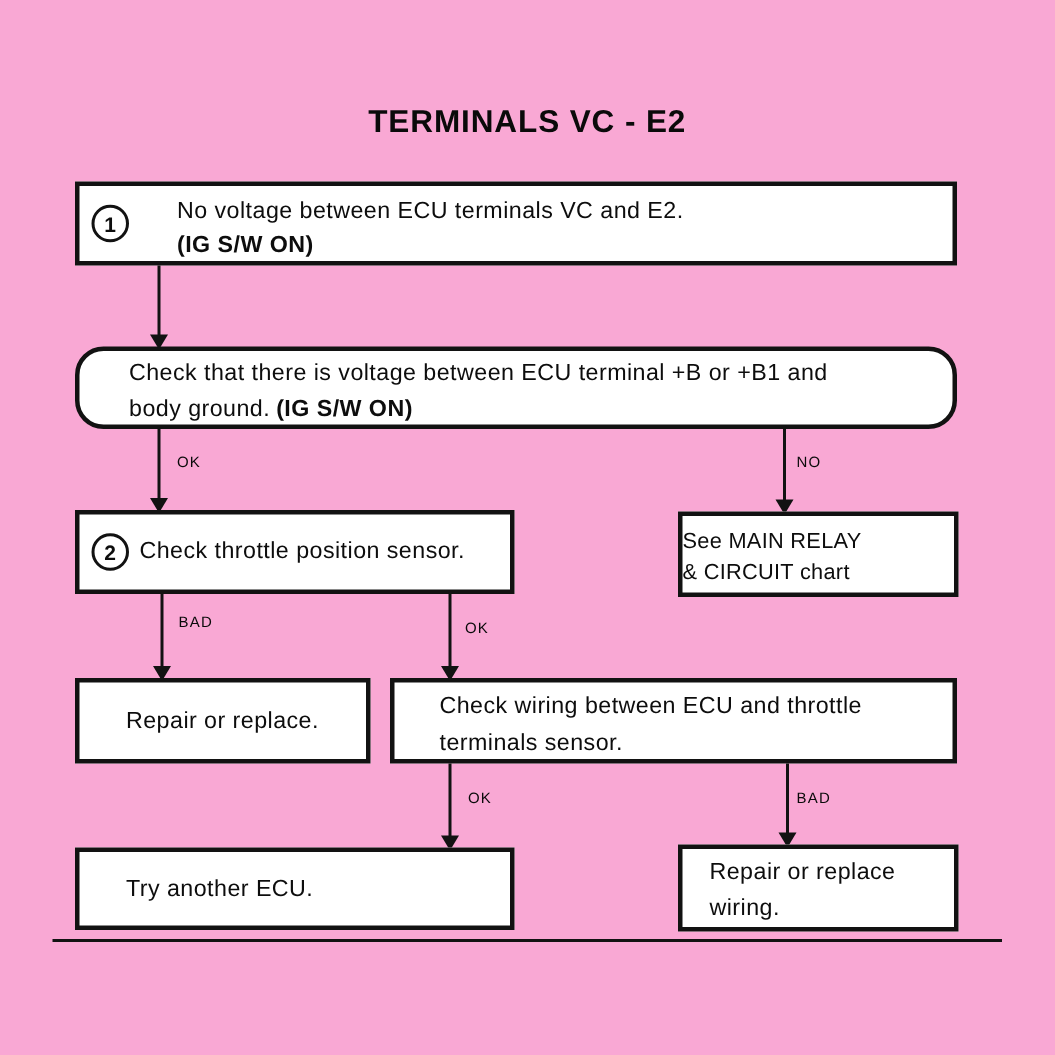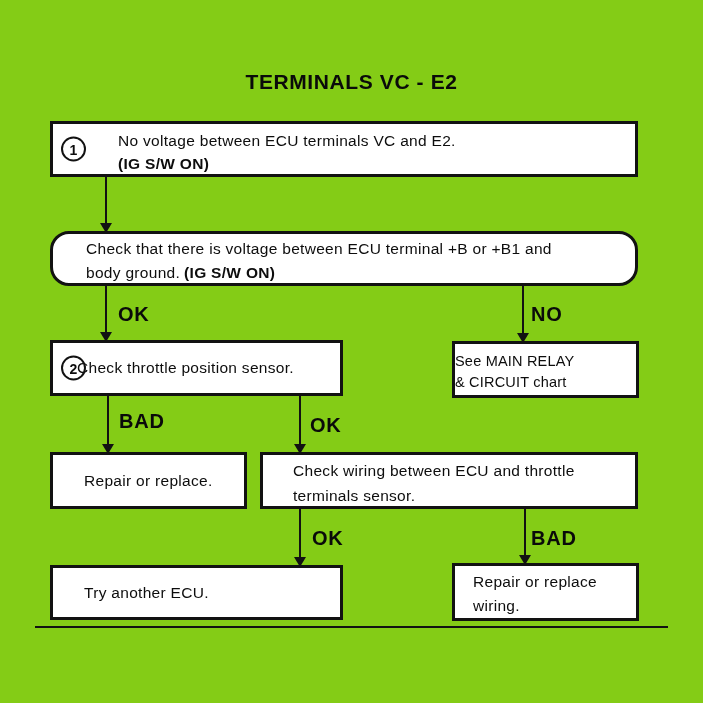--- a/index.html
+++ b/index.html
@@ -1,20 +1,20 @@
 <!DOCTYPE html>
 <html><head>
 <meta charset="utf-8">
 <style>
   html, body { margin: 0; padding: 0; background: #ffffff; }
   .canvas {
     position: relative;
     width: 703px;
     height: 703px;
-    background: #84cc16;
+    background: #f9a8d4;
     font-family: "Liberation Sans", "DejaVu Sans", sans-serif;
     color: #0d0d0d;
     overflow: hidden;
   }
   .title {
     position: absolute;
     top: 70px;
     left: 0;
     width: 100%;
     margin: 0;
@@ -49,36 +49,36 @@
     font-weight: 700;
   }
   .emph { font-weight: 700; }
   .emph-inline { font-weight: 700; margin-left: 4px; }
 
   .b1 { left: 50px; top: 121px; width: 588px; height: 56px; }
   .b1 .box-text { padding: 5px 6px 0 41px; line-height: 23px; margin-left: 24px; }
   .b2 { left: 50px; top: 231px; width: 588px; height: 55px; border-radius: 19px; }
   .b2 .box-text { padding: 3px 6px 0 33px; line-height: 24px; }
   .b3 { left: 50px; top: 340px; width: 293px; height: 56px; display: flex; align-items: center; }
-  .b3 .box-text { padding-left: 24px; }
+  .b3 .box-text { padding-left: 40px; }
   .b4 { left: 452px; top: 341px; width: 187px; height: 57px; text-align: left; font-size: 14.5px; letter-spacing: 0.2px; }
   .b4 .box-text { padding-top: 7px; line-height: 21px; }
   .b5 { left: 50px; top: 452px; width: 197px; height: 57px; display: flex; align-items: center; }
   .b5 .box-text { padding-left: 31px; }
   .b6 { left: 260px; top: 452px; width: 378px; height: 57px; }
   .b6 .box-text { padding: 3px 2px 0 30px; line-height: 25px; }
   .b7 { left: 50px; top: 565px; width: 293px; height: 55px; display: flex; align-items: center; text-align: right; }
   .b7 .box-text { padding-left: 31px; }
   .b8 { left: 452px; top: 563px; width: 187px; height: 58px; }
   .b8 .box-text { padding: 4px 4px 16px 18px; line-height: 24px; }
 
   .lbl {
     position: absolute;
-    font-size: 20px;
-    font-weight: 700;
+    font-size: 10px;
+    font-weight: 400;
     letter-spacing: 0.8px;
     color: #0a0a0a;
   }
   .l-ok1  { left: 118px; top: 303px; }
   .l-no1  { left: 531px; top: 303px; }
   .l-bad1 { left: 119px; top: 410px; }
   .l-ok2  { left: 310px; top: 414px; }
   .l-ok3  { left: 312px; top: 527px; }
   .l-bad2 { left: 531px; top: 527px; }
 

